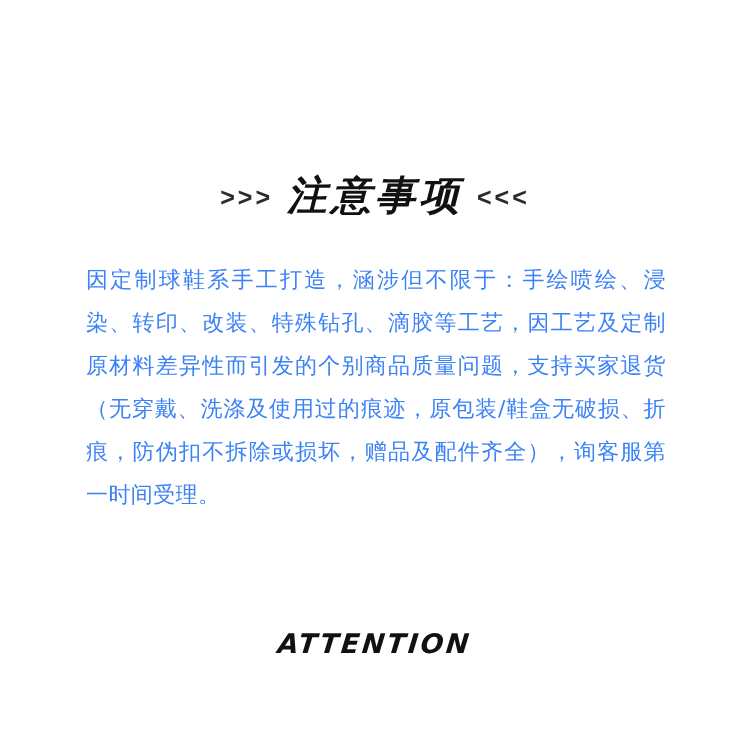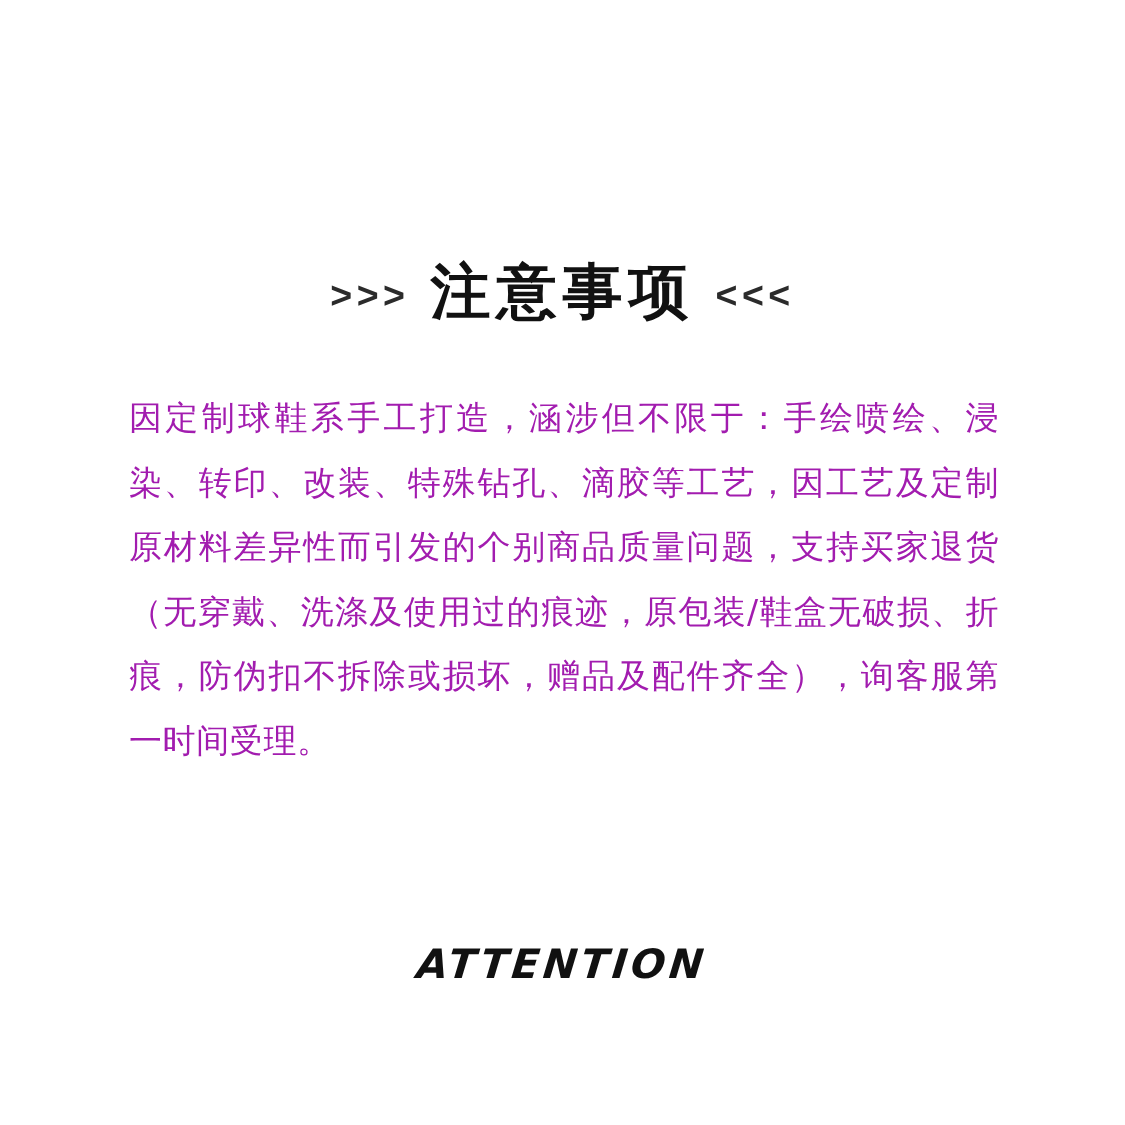--- a/index.html
+++ b/index.html
@@ -45,35 +45,36 @@
   }
 
   .heading-title {
     font-family: "DejaVu Sans", "Liberation Sans", sans-serif;
     font-size: 40px;
     font-weight: 700;
     letter-spacing: 4px;
     color: #111111;
     line-height: 1;
     white-space: nowrap;
+    font-style: italic;
   }
 
   
   .body-block {
     position: absolute;
     top: 258px;
     left: 86px;
     width: 580px;
   }
 
   .body-text {
     font-family: "DejaVu Sans", "Liberation Sans", sans-serif;
     font-size: 22px;
     line-height: 43px;
-    color: #a21caf;
+    color: #3b82f6;
     text-align: justify;
     text-justify: inter-character;
     letter-spacing: 0.4px;
     margin: 0;
     word-break: break-all;
   }
 
   
   .footer-mark {
     position: absolute;

